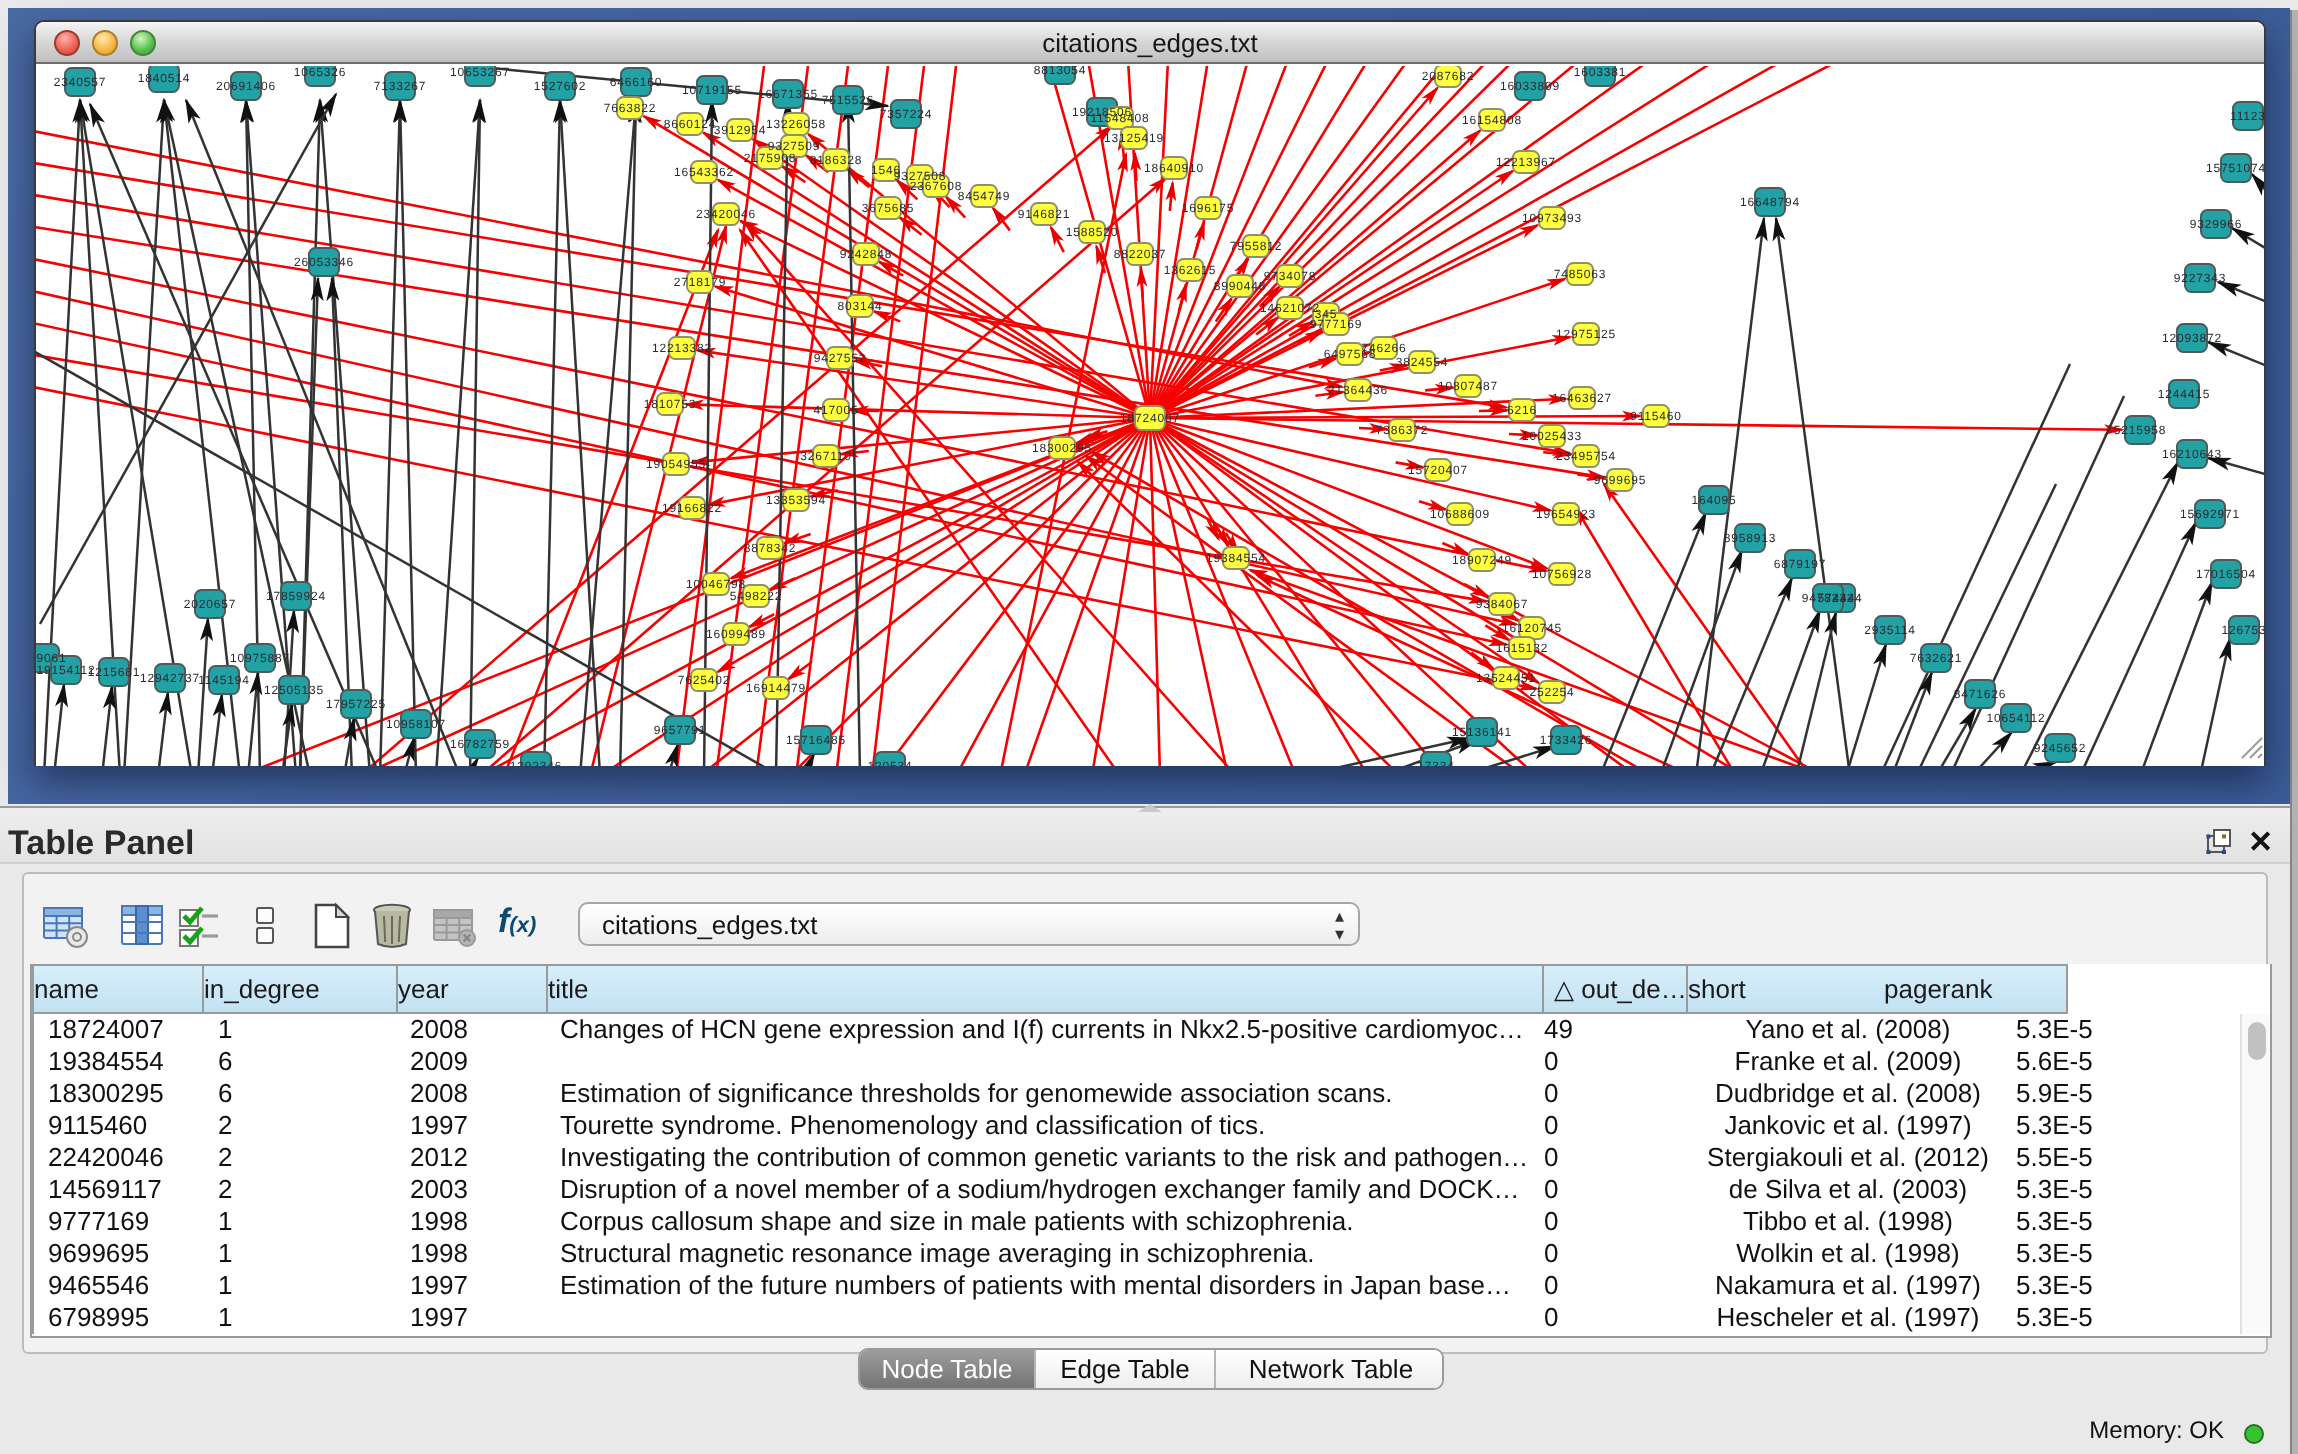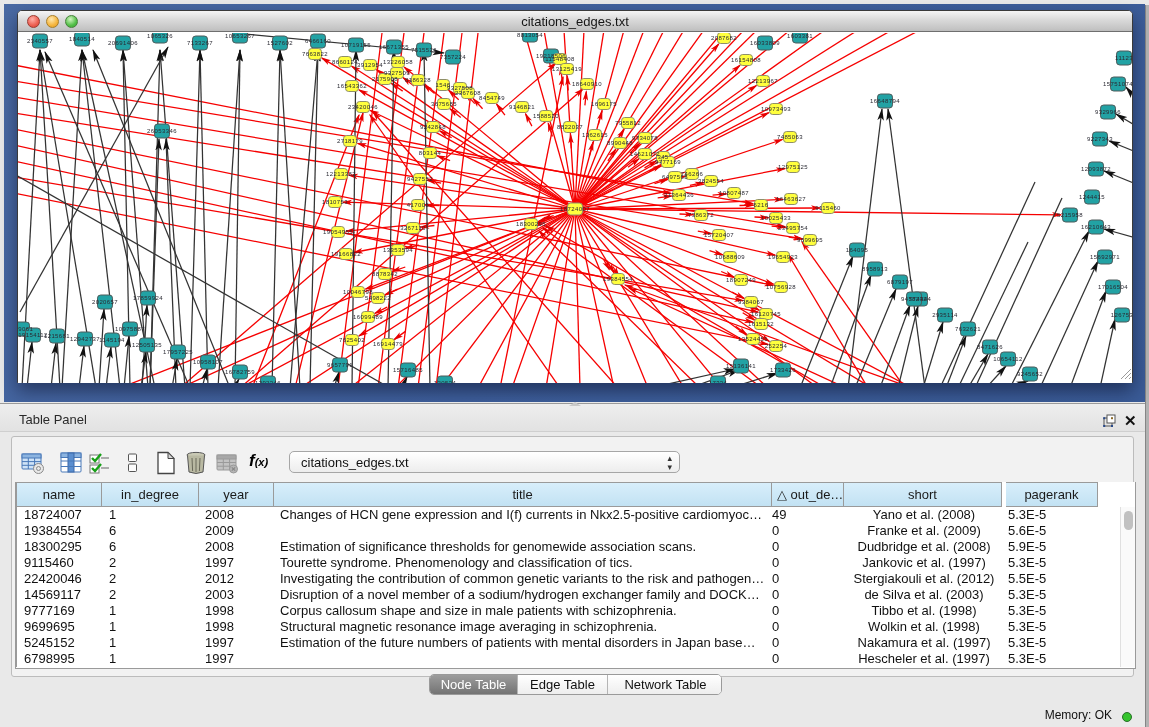--- a/index.html
+++ b/index.html
@@ -17,36 +17,36 @@
 #tbar .title { position:absolute; left:0; right:0; top:3px; text-align:center;
   font-size:13px; color:#161616; }
 .tl { position:absolute; top:4px; width:13px; height:13px; border-radius:50%; }
 #tlr { left:9px; background:radial-gradient(circle at 40% 30%,#ffb0a8,#ec5f51 60%,#d33f31); border:1px solid #9c3a30;}
 #tly { left:28px; background:radial-gradient(circle at 40% 30%,#ffe9b0,#f5b53e 60%,#df9b27); border:1px solid #a87f28;}
 #tlg { left:47px; background:radial-gradient(circle at 40% 30%,#d2f5c0,#52bf48 60%,#3da534); border:1px solid #46813a;}
 #cnv { position:absolute; left:0; top:22px; width:1114px; height:350px; background:#fff; overflow:hidden; }
 #tpanel { position:absolute; left:0; top:402px; width:1145px; height:325px; background:#e9e9e9; }
 #tptitle { position:absolute; left:0; top:1px; width:100%; height:29px;
   background:linear-gradient(#eeeeee,#e2e2e2); border-top:1px solid #9a9a9a; border-bottom:1px solid #cfcfcf; }
-#tptitle .lbl { position:absolute; left:19px; top:8px; font-size:13px; color:#2a2a2a; }
+#tptitle .lbl { position:absolute; left:4px; top:8px; font-size:17px; color:#2a2a2a;font-weight:bold; }
 #float-ic { position:absolute; left:1103px; top:10px; width:13px; height:13px; }
 #close-ic { position:absolute; left:1124px; top:8px; font-size:15px; font-weight:bold; color:#111; }
 #inner { position:absolute; left:11px; top:34px; width:1123px; height:241px;
   background:#f2f2f2; border:1px solid #bcbcbc; border-radius:3px; }
 .tbi { position:absolute; top:13px; }
 #dd { position:absolute; left:277px; top:14px; width:391px; height:22px;
   background:linear-gradient(#ffffff,#ededed); border:1px solid #a6a6a6; border-radius:5px; }
 #dd span { position:absolute; left:11px; top:3px; font-size:13px; color:#111; }
 #dd .arr { position:absolute; right:7px; top:2px; font-size:9px; color:#333; line-height:9px; }
-#fx { position:absolute; left:237px; top:14px; width:36px; font-size:17px; font-style:italic; font-weight:bold; color:#000000; }
+#fx { position:absolute; left:237px; top:14px; width:36px; font-size:17px; font-style:italic; font-weight:bold; color:#0c4a6e; }
 #fx span { font-size:11px; font-weight:bold; }
 
 #thead { position:absolute; left:4px; top:45px; width:1078px; height:25px; font-size:13px; color:#1a1a1a; }
 #thead .th { position:absolute; top:0; height:25px; background:linear-gradient(#d8eefb,#c2e2f3);
-  border:1px solid #9a9a9a; border-left:none; text-align:center; line-height:24px; white-space:nowrap; overflow:hidden; }
+  border:1px solid #9a9a9a; border-left:none; line-height:24px; white-space:nowrap; overflow:hidden; }
 #thead .th:first-child { border-left:1px solid #9a9a9a; }
 #tbody { position:absolute; left:4px; top:70px; width:1104px; height:160px; background:#fff;
   border-left:1px solid #9a9a9a; overflow:hidden; font-size:13px; color:#111; }
 #tbwrap { position:absolute; left:3px; top:45px; width:1121px; height:187px; background:#fff;
   border:1px solid #9a9a9a; border-top:none; }
 .tr { position:absolute; left:0; width:1104px; height:16px; line-height:16px; }
 .tr span { position:absolute; white-space:nowrap; overflow:hidden; }
 .c1 { left:7px; width:80px; }
 .c2 { left:92px; width:90px; }
 .c3 { left:188px; width:70px; }
@@ -658,21 +658,21 @@
         <div class="arr">▴<br>▾</div>
       </div>
     <div id="tbwrap"></div>
     <div id="thead">
       <div class="th" style="left:0;width:86px">name</div>
       <div class="th" style="left:86px;width:97px">in_degree</div>
       <div class="th" style="left:183px;width:75px">year</div>
       <div class="th" style="left:258px;width:498px">title</div>
       <div class="th" style="left:756px;width:72px;text-align:left;padding-left:5px">△ out_de…</div>
       <div class="th" style="left:828px;width:158px">short</div>
-      <div class="th" style="left:990px;width:92px">pagerank</div>
+      <div class="th" style="left:926px;width:92px">pagerank</div>
     </div>
     <div id="tbody">
 <div class="tr" style="top:0px">
           <span class="c1">18724007</span>
           <span class="c2">1</span>
           <span class="c3">2008</span>
           <span class="c4">Changes of HCN gene expression and I(f) currents in Nkx2.5-positive cardiomyoc…</span>
           <span class="c5">49</span>
           <span class="c6">Yano et al. (2008)</span>
           <span class="c7">5.3E-5</span>
@@ -733,21 +733,21 @@
 <div class="tr" style="top:112px">
           <span class="c1">9699695</span>
           <span class="c2">1</span>
           <span class="c3">1998</span>
           <span class="c4">Structural magnetic resonance image averaging in schizophrenia.</span>
           <span class="c5">0</span>
           <span class="c6">Wolkin et al. (1998)</span>
           <span class="c7">5.3E-5</span>
         </div>
 <div class="tr" style="top:128px">
-          <span class="c1">5245152</span>
+          <span class="c1">9465546</span>
           <span class="c2">1</span>
           <span class="c3">1997</span>
           <span class="c4">Estimation of the future numbers of patients with mental disorders in Japan base…</span>
           <span class="c5">0</span>
           <span class="c6">Nakamura et al. (1997)</span>
           <span class="c7">5.3E-5</span>
         </div>
 <div class="tr" style="top:144px">
           <span class="c1">6798995</span>
           <span class="c2">1</span>

